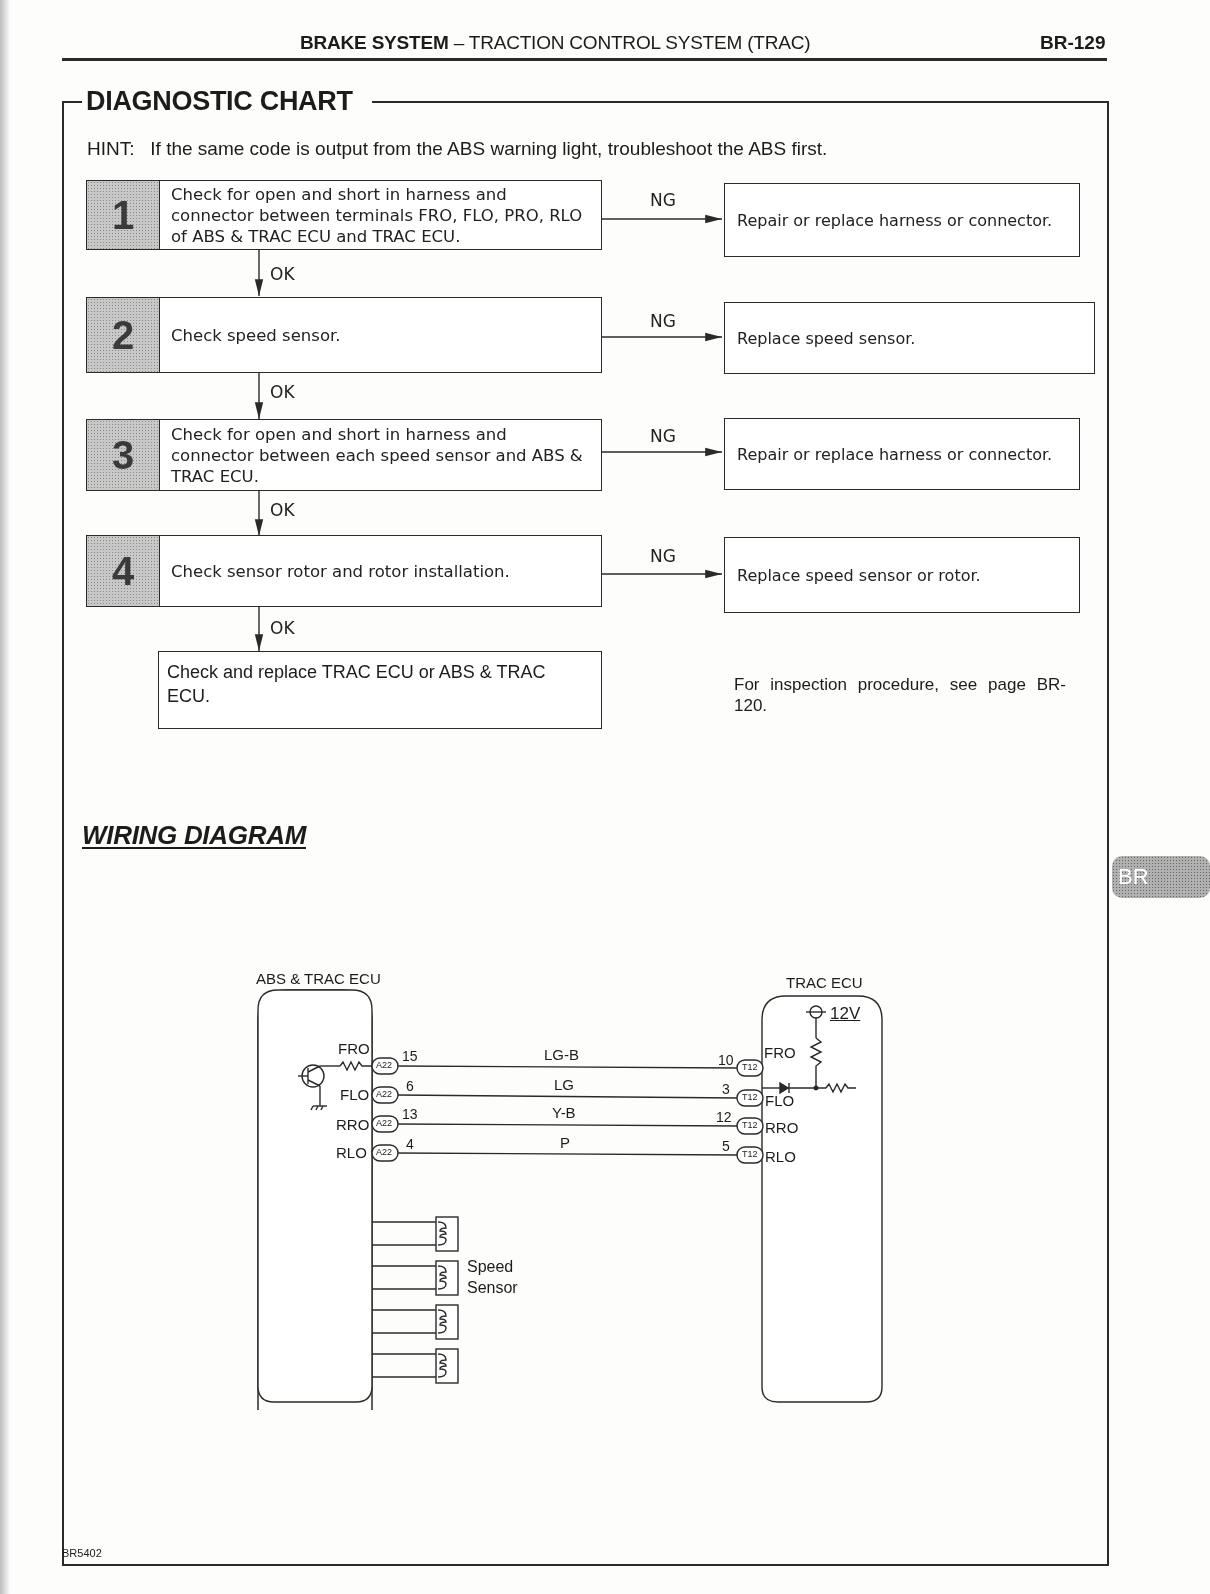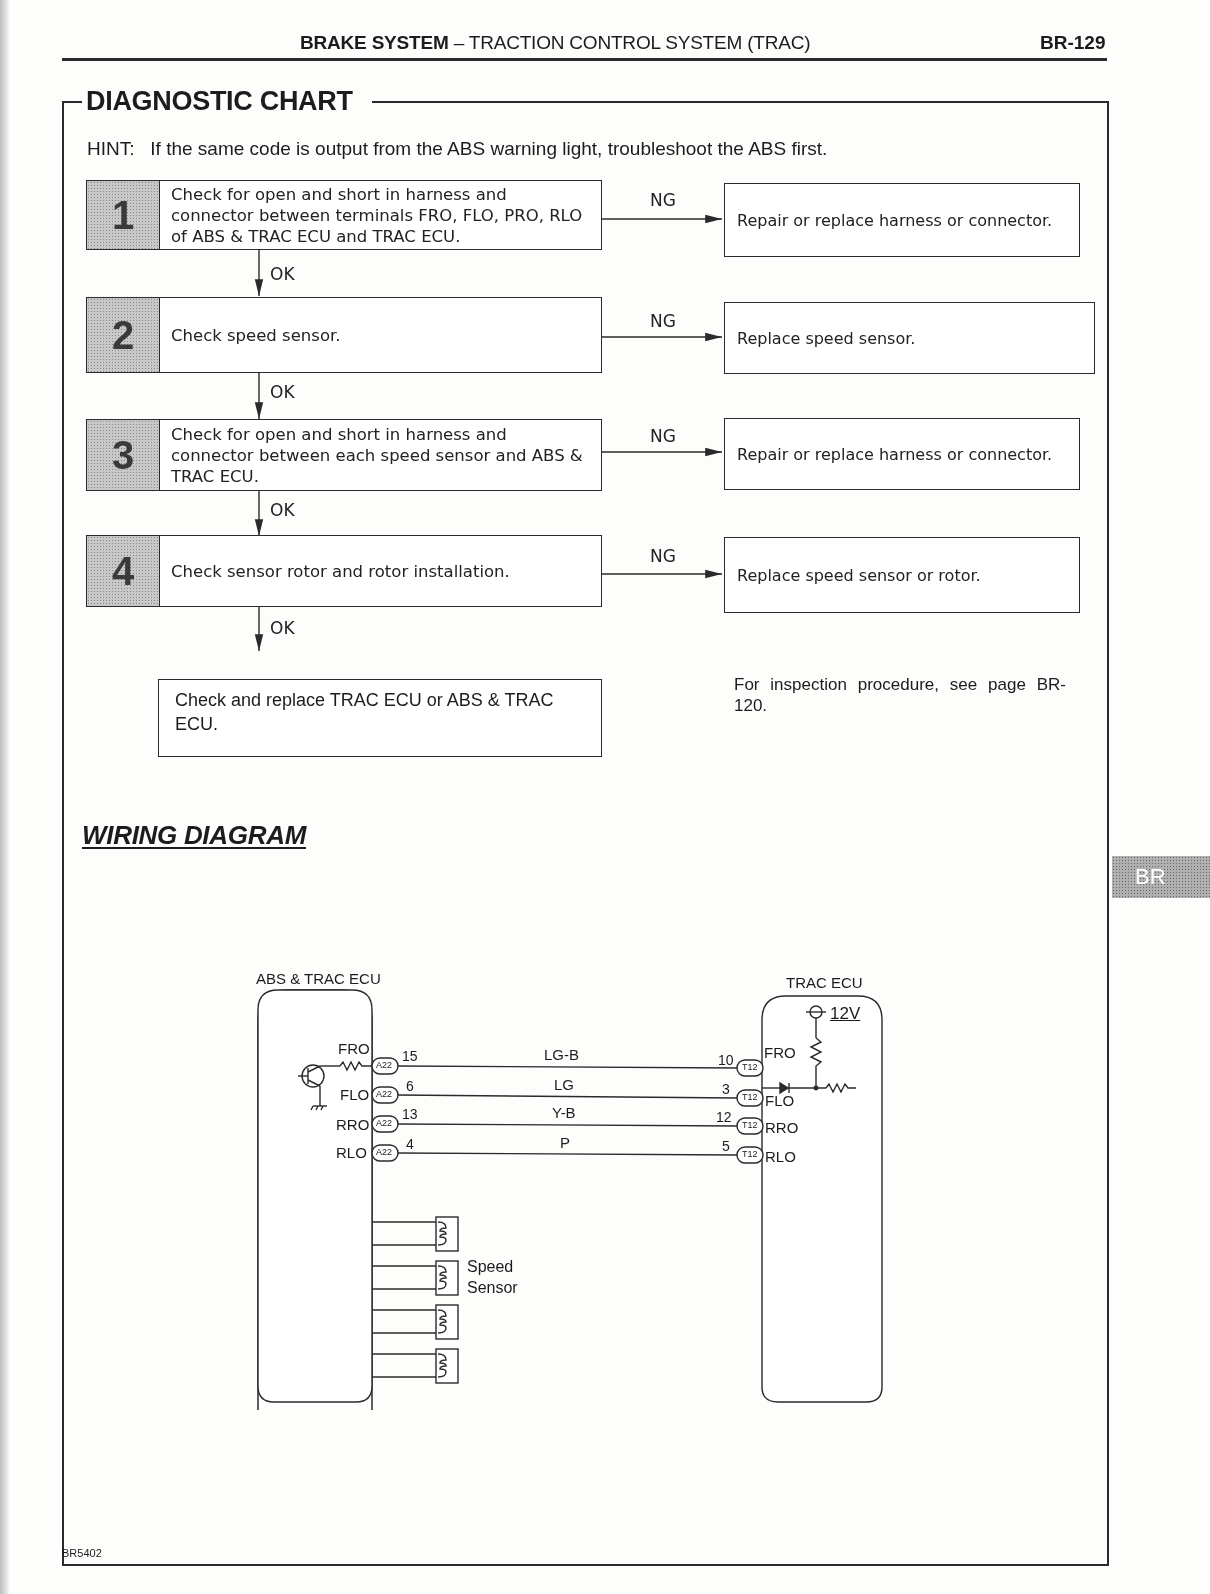--- a/index.html
+++ b/index.html
@@ -21,28 +21,28 @@
               background-color:#c8c8c8;
               background-image:radial-gradient(#888 0.8px, transparent 0.9px);
               background-size:3px 3px;
               display:flex; align-items:center; justify-content:center;
               font-size:40px; font-weight:bold; color:#3a3a3a; }
   .step-text { position:absolute; left:84px; right:8px; top:0; bottom:0; display:flex; align-items:center;
                font-family:"DejaVu Sans", sans-serif; font-size:16.5px; line-height:21px; color:#222; }
   .res { border:1.5px solid #2a2a2a; background:#fff; box-sizing:border-box; display:flex; align-items:center;
          padding-left:12px; font-family:"DejaVu Sans", sans-serif; font-size:16px; color:#222; }
   .lbl { font-size:17px; font-family:"DejaVu Sans", sans-serif; color:#222; }
-  .final { border:1.5px solid #2a2a2a; background:#fff; box-sizing:border-box; padding:8px 16px;
-           font-size:18px; line-height:24px;margin-top:28px; }
+  .final { border:1.5px solid #2a2a2a; background:#fff; box-sizing:border-box; padding:8px 8px;
+           font-size:18px; line-height:24px; }
   .note { font-size:17px; line-height:21px; text-align:justify; text-align-last:left; }
   .wd-title { top:820px; left:82px; font-size:26px; font-weight:bold; text-decoration:underline; text-underline-offset:3px; letter-spacing:-0.3px;font-style:italic; }
   .tab { top:856px; left:1112px; width:98px; height:42px; background-color:#b0b0b0;
          background-image:radial-gradient(#666 0.8px, transparent 0.9px); background-size:3px 3px;
-         display:flex; align-items:center; padding-left:23px; box-sizing:border-box;
-         font-size:22px; color:#fff; }
+         display:flex; align-items:center; padding-left:6px; box-sizing:border-box;
+         font-size:22px; color:#fff;border-radius:10px; }
   .fig-id { top:1547px; left:62px; font-size:11px; }
 </style>
 </head>
 <body>
 
 <div class="abs spine"></div>
 
 <div class="abs hdr-title"><b>BRAKE SYSTEM</b><span> – TRACTION CONTROL SYSTEM (TRAC)</span></div>
 <div class="abs hdr-page">BR-129</div>
 <div class="abs hdr-rule"></div>

